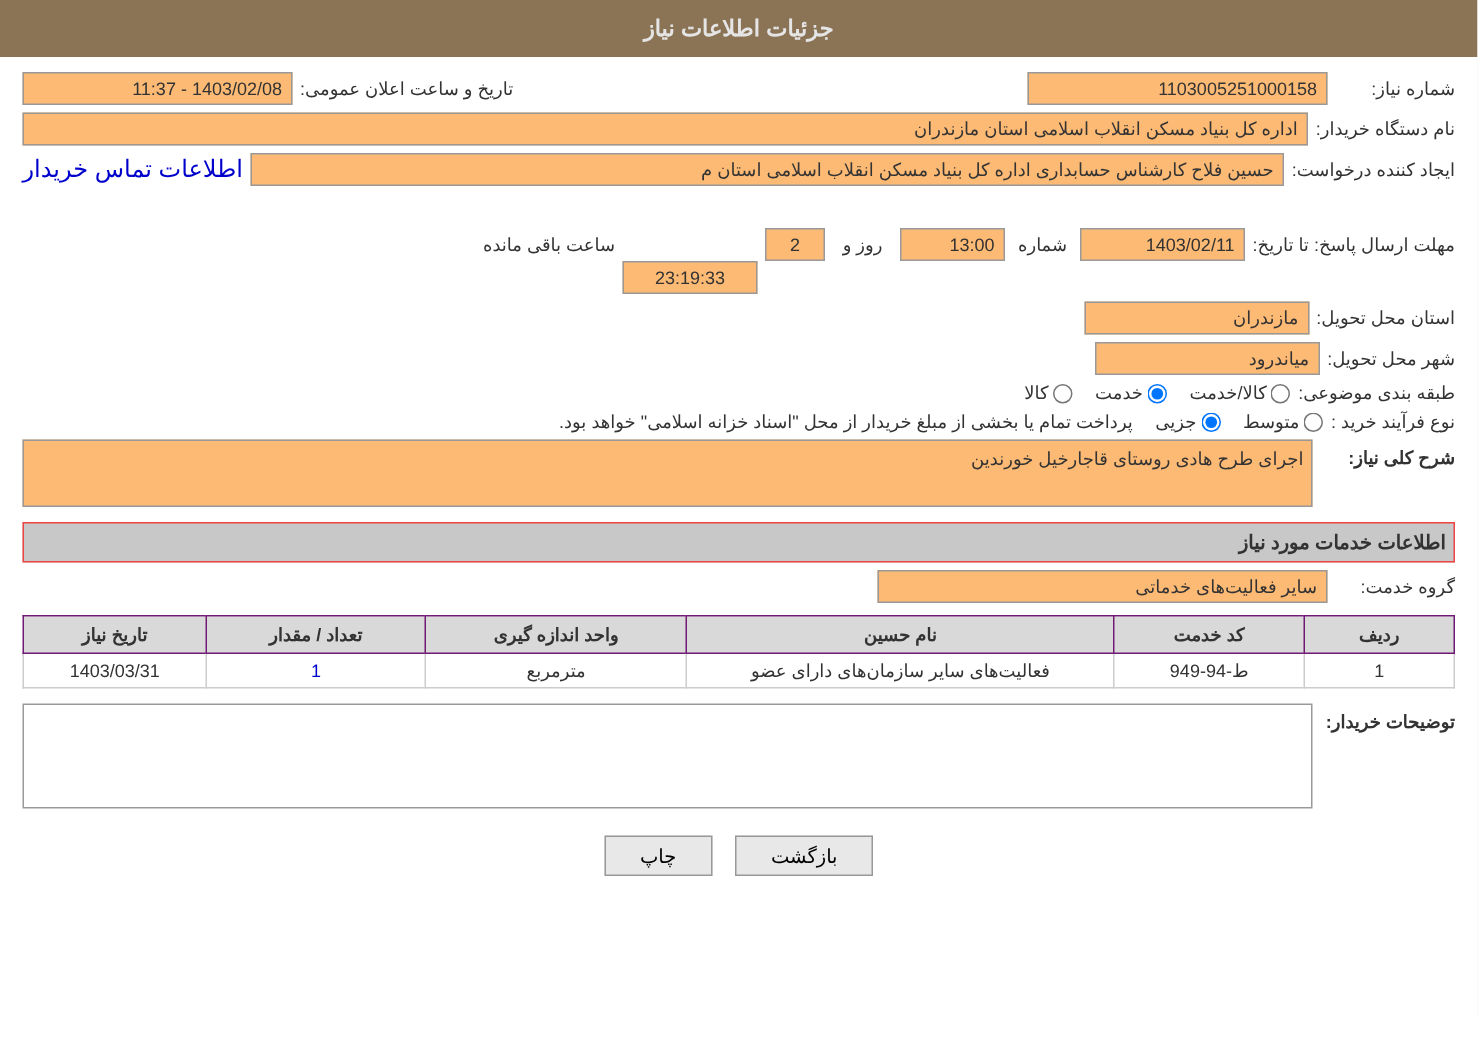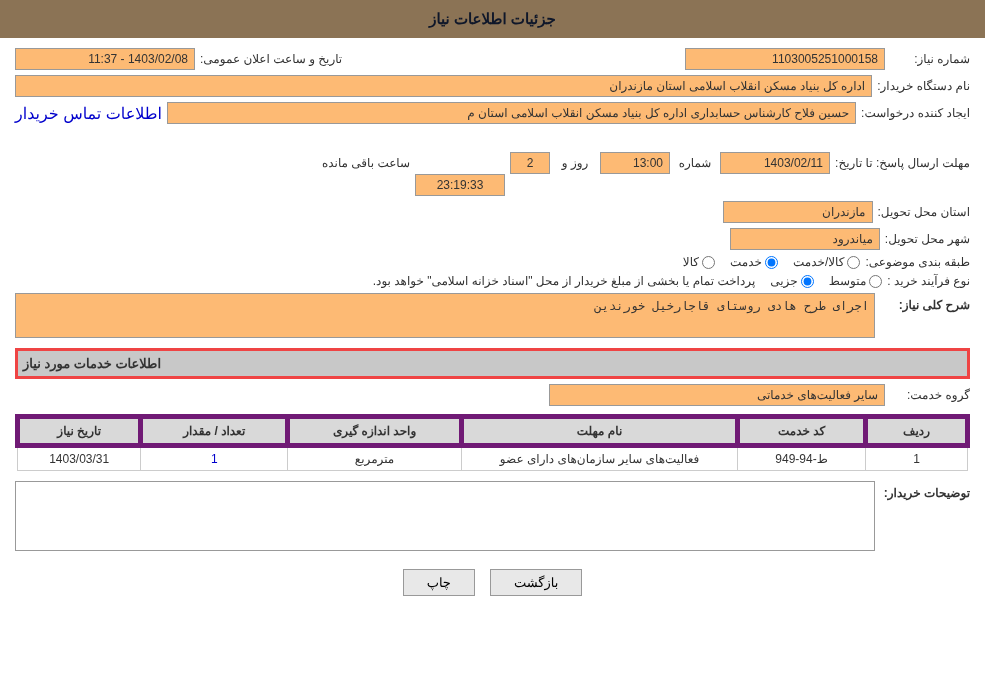--- a/index.html
+++ b/index.html
@@ -12,38 +12,38 @@
     }
     .page-wrapper {
       max-width: 985px;
       margin: 0 auto;
       background: #fff;
       min-height: 691px;
       padding-bottom: 20px;
     }
     .header-bar {
       background: #8B7355;
-      color: #0f172a;
+      color: #e5e5e5;
       text-align: center;
       padding: 10px;
       font-size: 15px;
       font-weight: bold;
     }
     .content {
       padding: 10px 15px;
     }
     .section-title {
       background: #c8c8c8;
       color: #333;
-      text-align: left;
+      text-align: right;
       padding: 5px;
       font-size: 13px;
       font-weight: bold;
       margin: 10px 0 5px 0;
-      border: 3px solid #ef4444;
+      border: 1px solid #ef4444;
     }
     .label {
       color: #333;
       white-space: nowrap;
       font-size: 12px;
       min-width: 80px;
       text-align: right;
     }
     .field-box {
       border: 1px solid #999;
@@ -87,21 +87,21 @@
       font-family: Tahoma, Arial, sans-serif;
     }
     .service-table {
       width: 100%;
       border-collapse: collapse;
       margin-top: 8px;
       font-size: 12px;
     }
     .service-table th {
       background: #d9d9d9;
-      border: 5px solid #701a75;
+      border: 1px solid #701a75;
       padding: 5px 24px;
       text-align: center;
       font-weight: bold;
     }
     .service-table td {
       border: 1px solid #ccc;
       padding: 4px 8px;
       text-align: center;
     }
     .service-table tr:nth-child(even) td {
@@ -225,38 +225,38 @@
         <div class="radio-item">
           <input type="radio" name="noe" checked="" style="">
           <span>جزیی</span>
         </div>
       </div>
       <span style="margin-right:10px; color:#333; font-size:12px;">پرداخت تمام یا بخشی از مبلغ خریدار از محل "اسناد خزانه اسلامی" خواهد بود.</span>
     </div>
 
     <div class="info-row" style="align-items:flex-start;">
       <span class="label description-label">شرح کلی نیاز:</span>
-      <div style="flex:1;font-family:Liberation Mono, monospace;">
+      <div style="flex:1;">
         <div class="field-box" style="width:100%;min-height:45px;padding:5px;">اجرای طرح هادی روستای قاجارخیل خورندین</div>
       </div>
     </div>
 
     <div class="section-title">اطلاعات خدمات مورد نیاز</div>
 
     <div class="info-row">
       <span class="label">گروه خدمت:</span>
-      <div class="field-box" style="width:336px">سایر فعالیت‌های خدماتی</div>
+      <div class="field-box" style="width:300px">سایر فعالیت‌های خدماتی</div>
     </div>
 
     <table class="service-table">
       <thead>
         <tr>
           <th>ردیف</th>
           <th>کد خدمت</th>
-          <th>نام مهلت</th>
+          <th>نام حسین</th>
           <th>واحد اندازه گیری</th>
           <th>تعداد / مقدار</th>
           <th>تاریخ نیاز</th>
         </tr>
       </thead>
       <tbody id="table-body">
       <tr>
       <td>1</td>
       <td>ط-94-949</td>
       <td>فعالیت‌های سایر سازمان‌های دارای عضو</td>

